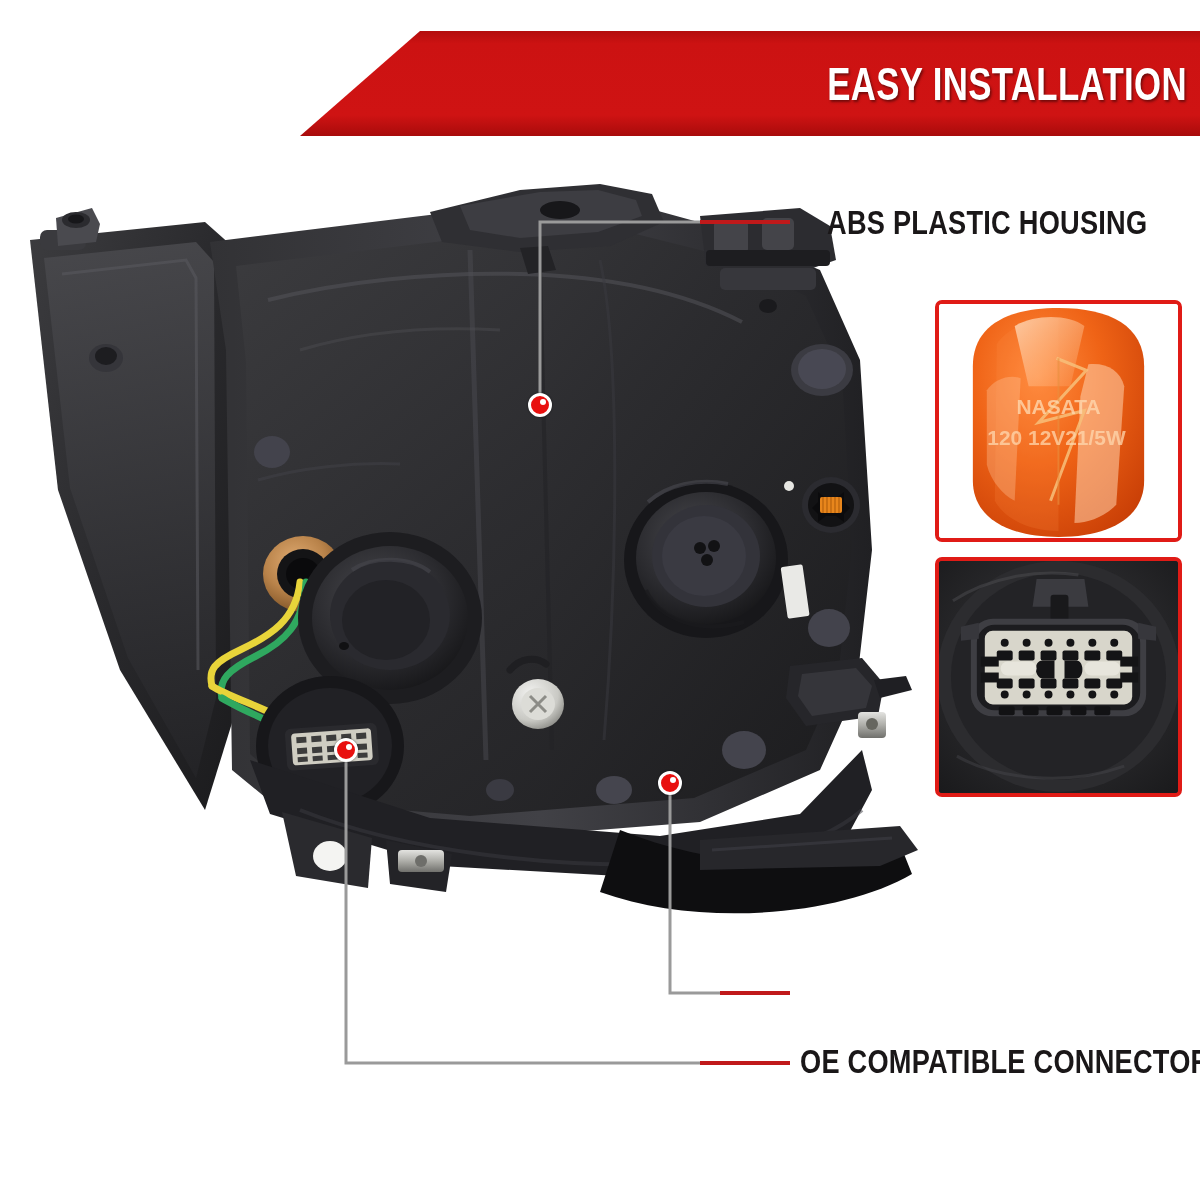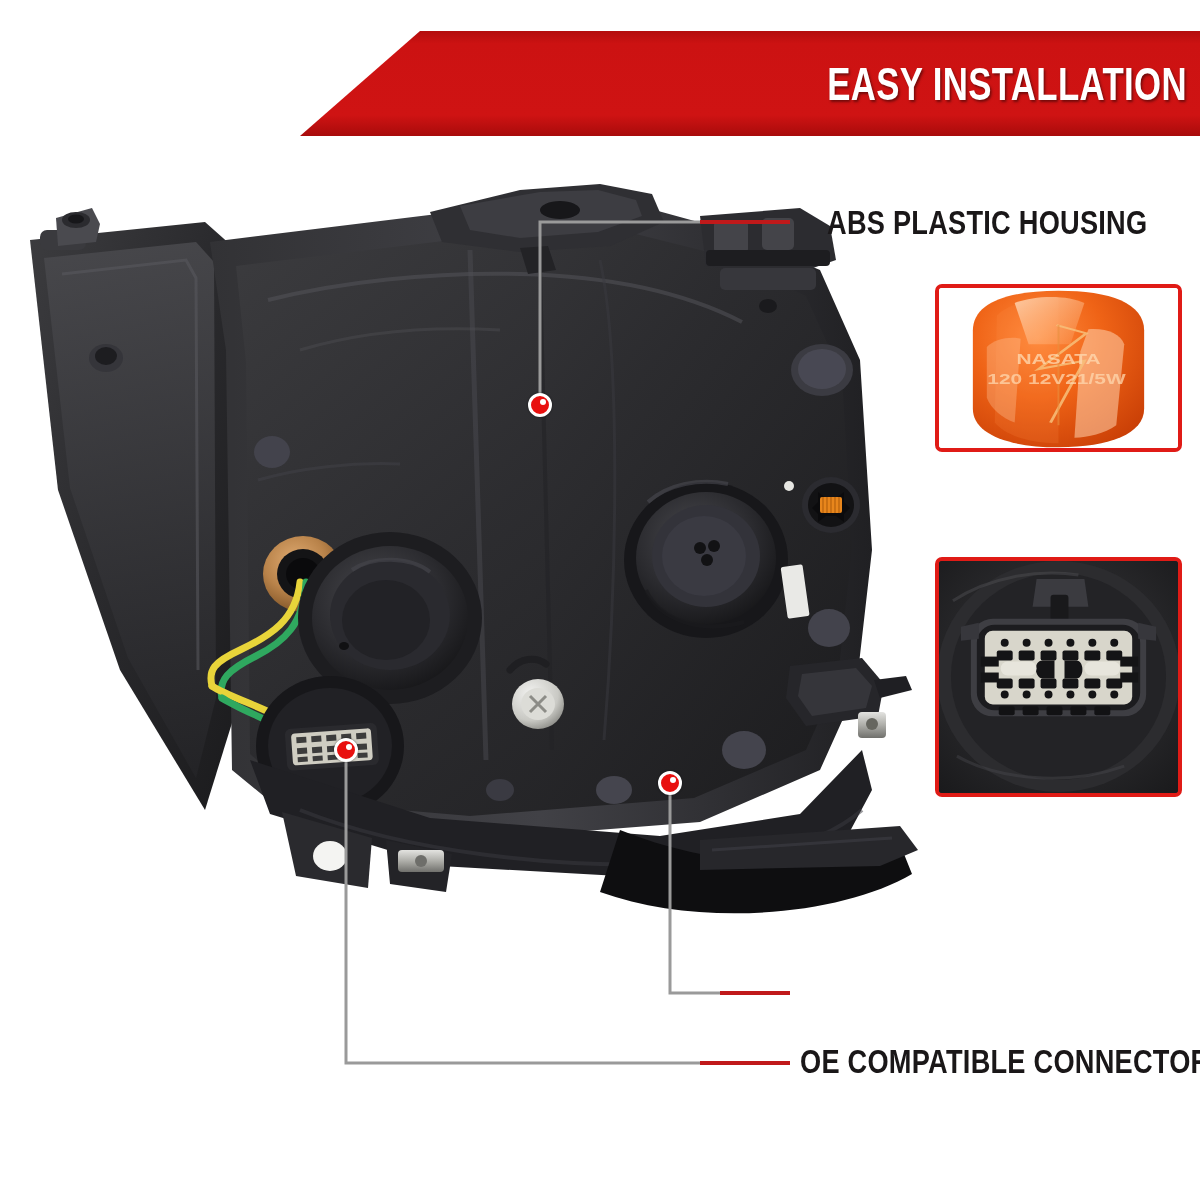--- a/index.html
+++ b/index.html
@@ -37,21 +37,21 @@
   .product-photo svg { display: block; width: 100%; height: 100%; }
 
   
   .inset {
     position: absolute;
     border: 4px solid #e01b16;
     border-radius: 7px;
     overflow: hidden;
     background: #ffffff;
   }
-  #inset-bulb { left: 935px; top: 284px; width: 247px; height: 168px; }
+  #inset-bulb { left: 935px; top: 300px; width: 247px; height: 242px; }
   #inset-connector { left: 935px; top: 557px; width: 247px; height: 240px; background:#2a2a2c; }
   .inset svg { display: block; width: 100%; height: 100%; }
 
   
   .leaders { position: absolute; left: 0; top: 0; width: 1200px; height: 1200px; pointer-events: none; }
 
   
   .dot {
     position: absolute; width: 24px; height: 24px; border-radius: 50%;
     background: #e8100f;

